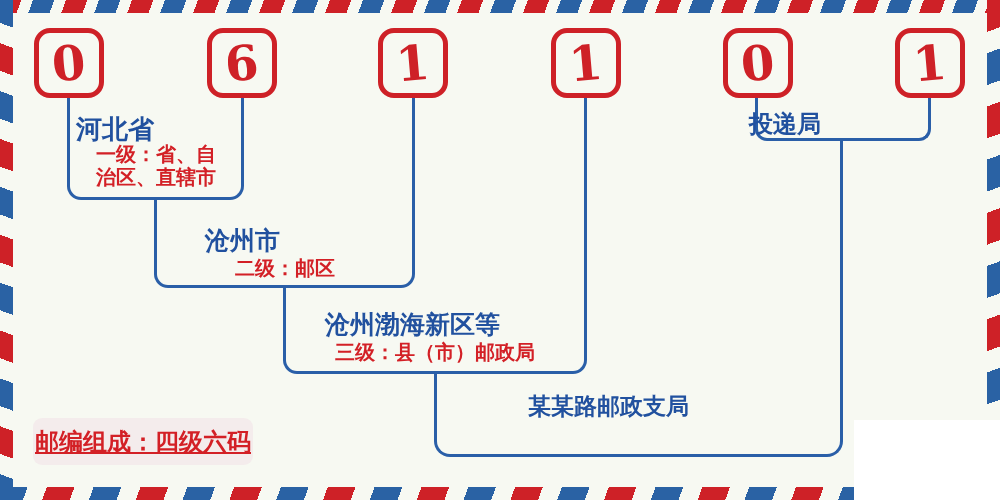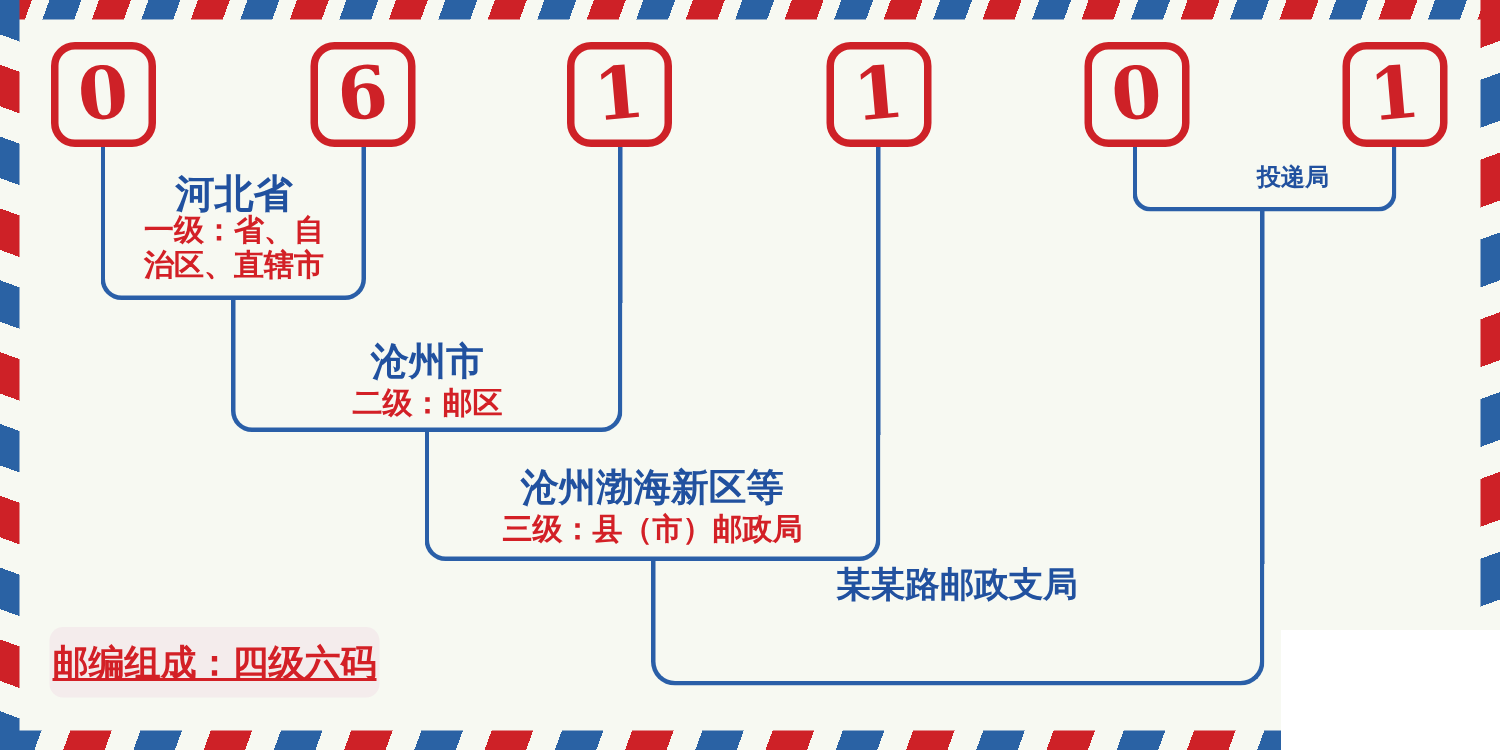--- a/index.html
+++ b/index.html
@@ -32,21 +32,21 @@
   .dbox{position:absolute;top:28px;width:70px;height:70px;box-sizing:border-box;
     border:5px solid var(--red);border-radius:16px;
     display:flex;align-items:center;justify-content:center;}
   .digit{font-family:"DejaVu Serif","Liberation Serif",serif;font-weight:bold;
     font-size:48px;line-height:1;color:var(--red);transform:rotate(-5deg);}
   
   .bracket{position:absolute;box-sizing:border-box;background:transparent;
     border:3px solid var(--blue-line);border-top:none;border-radius:0 0 14px 14px;}
   .vline{position:absolute;width:3px;background:var(--blue-line);}
   
-  .name{position:absolute;color:var(--blue-text);text-align:center;font-weight:bold;
+  .name{position:absolute;color:var(--blue-text);font-weight:bold;
     font-family:"Liberation Serif","DejaVu Serif",serif;}
   .desc{position:absolute;color:var(--red-text);text-align:center;font-weight:bold;
     font-family:"Liberation Sans","DejaVu Sans",sans-serif;}
   
   .badge{position:absolute;left:33px;top:418px;width:220px;height:47px;
     background:var(--badge-bg,#f4ecec);border-radius:9px;
     display:flex;align-items:center;justify-content:center;}
   .badge span{color:var(--red-text);font-weight:bold;font-size:24px;
     font-family:"Liberation Serif","DejaVu Serif",serif;text-decoration:underline;}
 </style>
@@ -94,21 +94,21 @@
     <div>一级：省、自</div>
     <div>治区、直辖市</div>
   </div>
 
   <div class="name" style="left:205px;top:224px;width:160px;font-size:25px">沧州市</div>
   <div class="desc" style="left:195px;top:255px;width:180px;font-size:20px">二级：邮区</div>
 
   <div class="name" style="left:325px;top:308px;width:220px;font-size:25px">沧州渤海新区等</div>
   <div class="desc" style="left:310px;top:339px;width:250px;font-size:20px">三级：县（市）邮政局</div>
 
-  <div class="name" style="left:528px;top:374px;width:220px;font-size:23px">某某路邮政支局</div>
+  <div class="name" style="left:528px;top:391px;width:220px;font-size:23px">某某路邮政支局</div>
 
-  <div class="name" style="left:792px;top:108px;width:140px;font-size:16px">投递局</div>
+  <div class="name" style="left:749px;top:108px;width:140px;font-size:24px">投递局</div>
 
   <div class="badge">
     <span>邮编组成：四级六码</span>
   </div>
 
 </div>
 
 </body></html>

